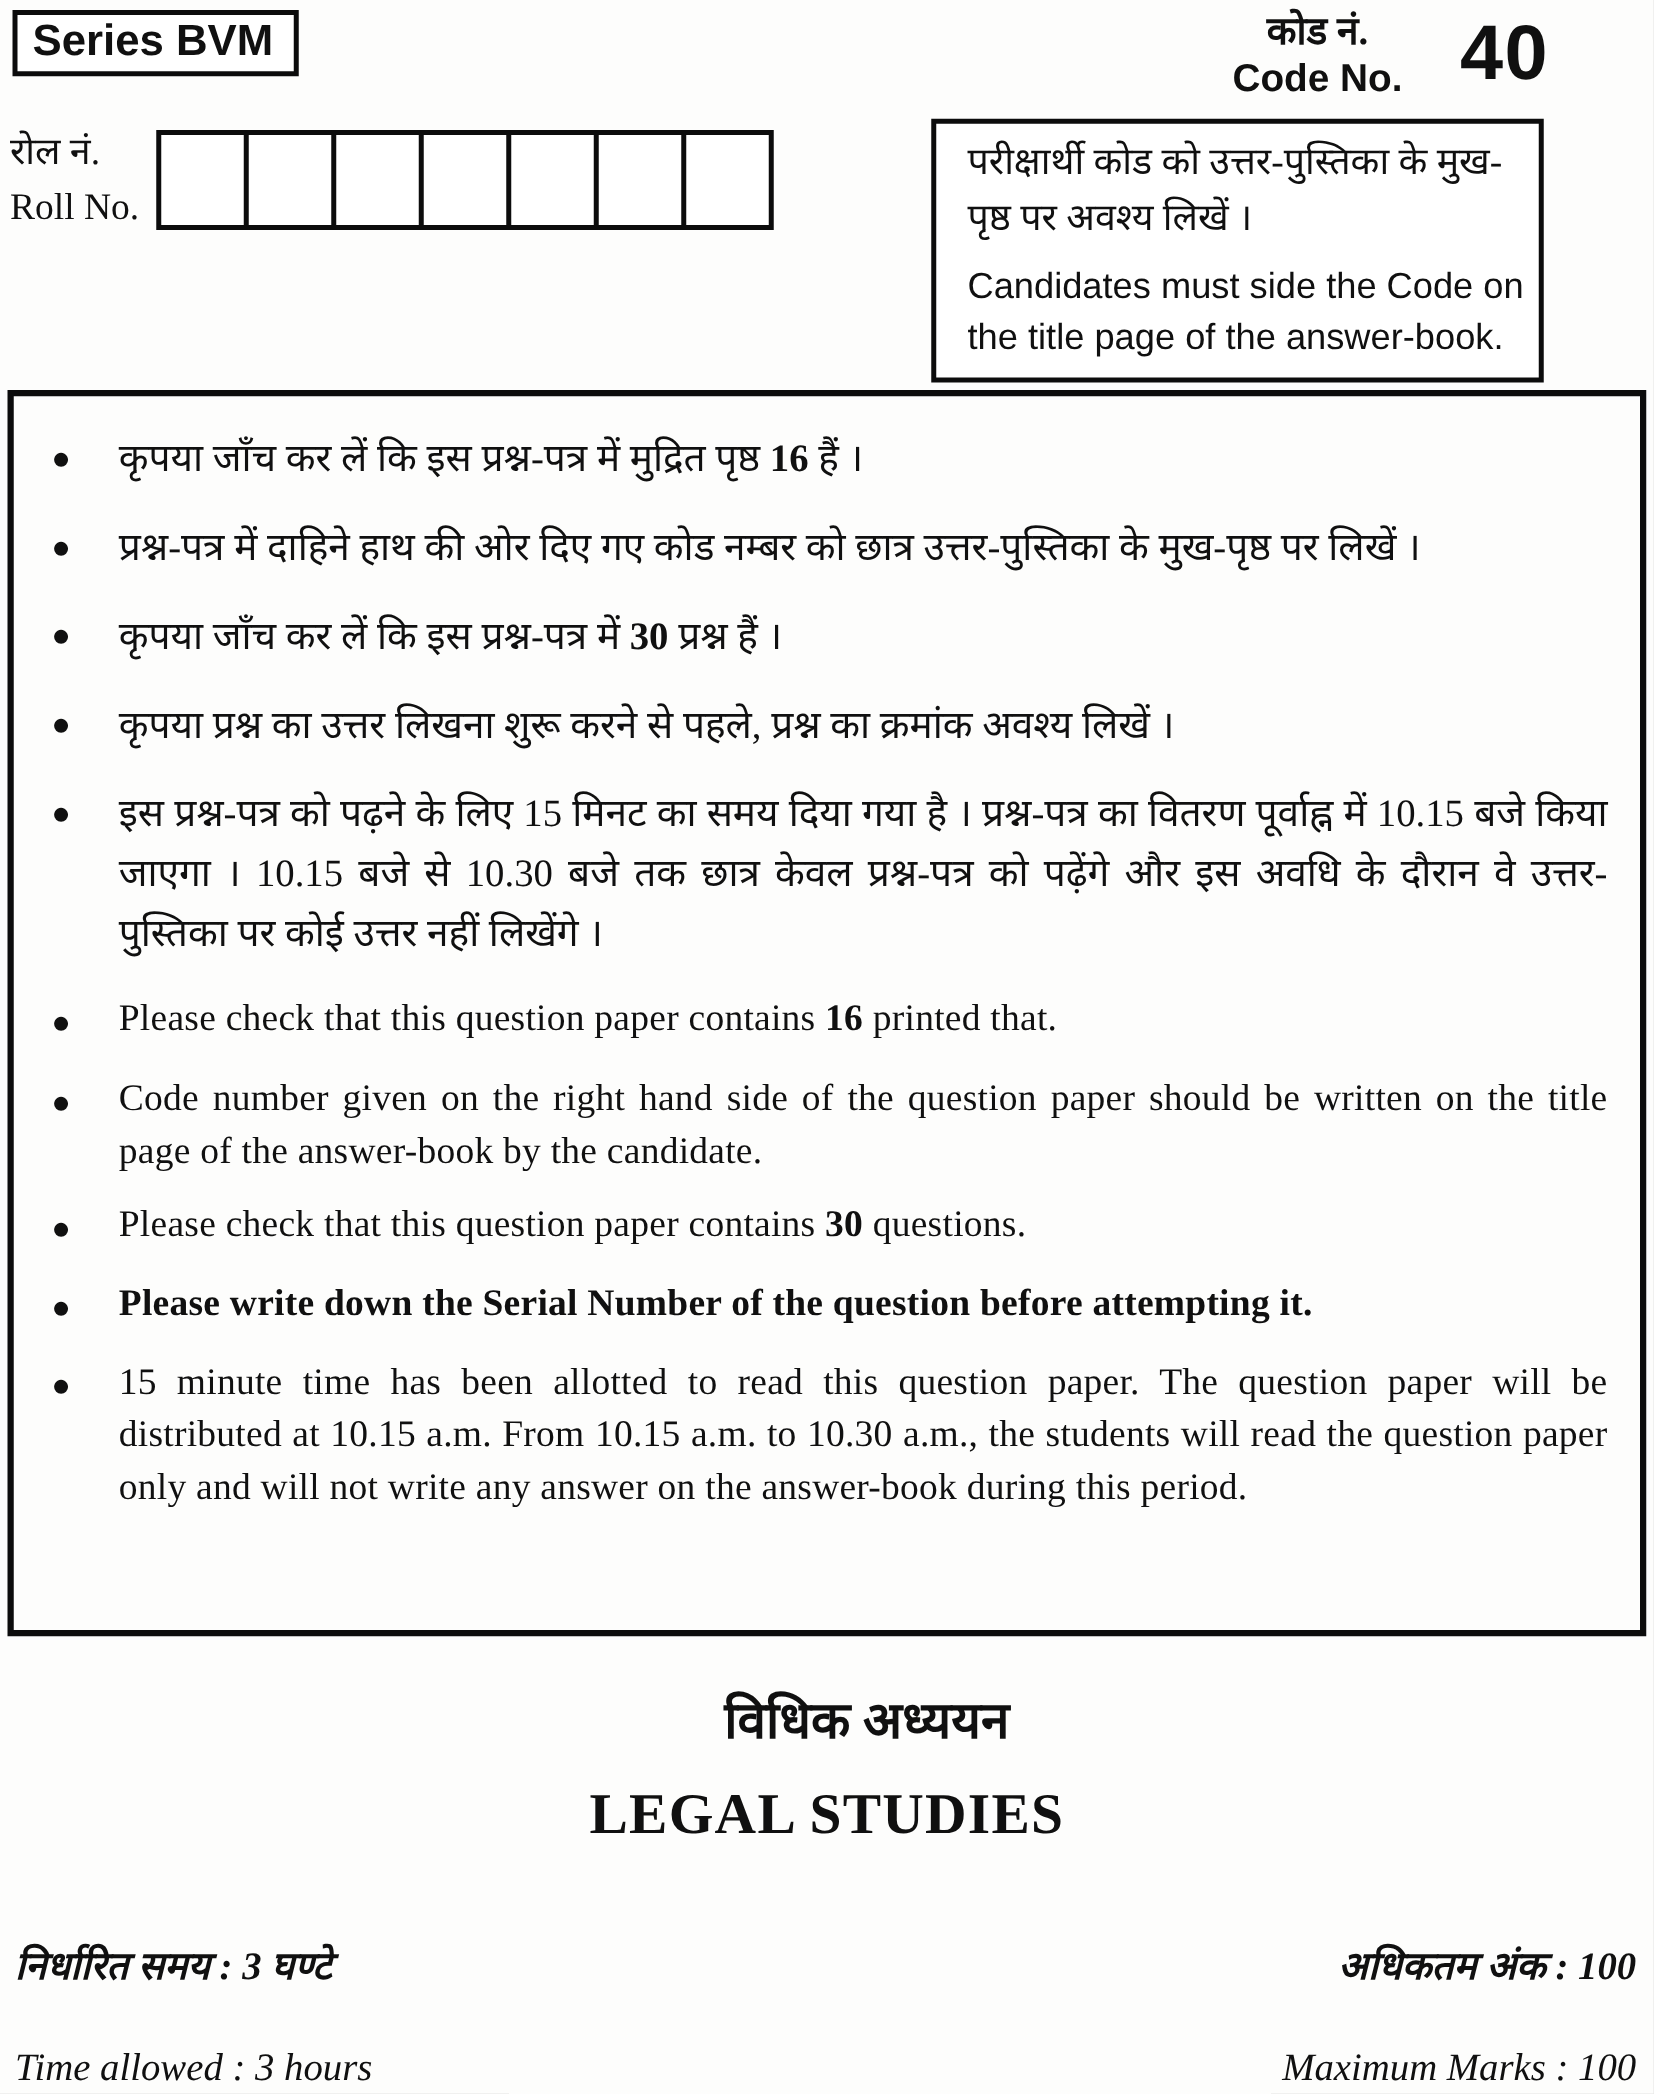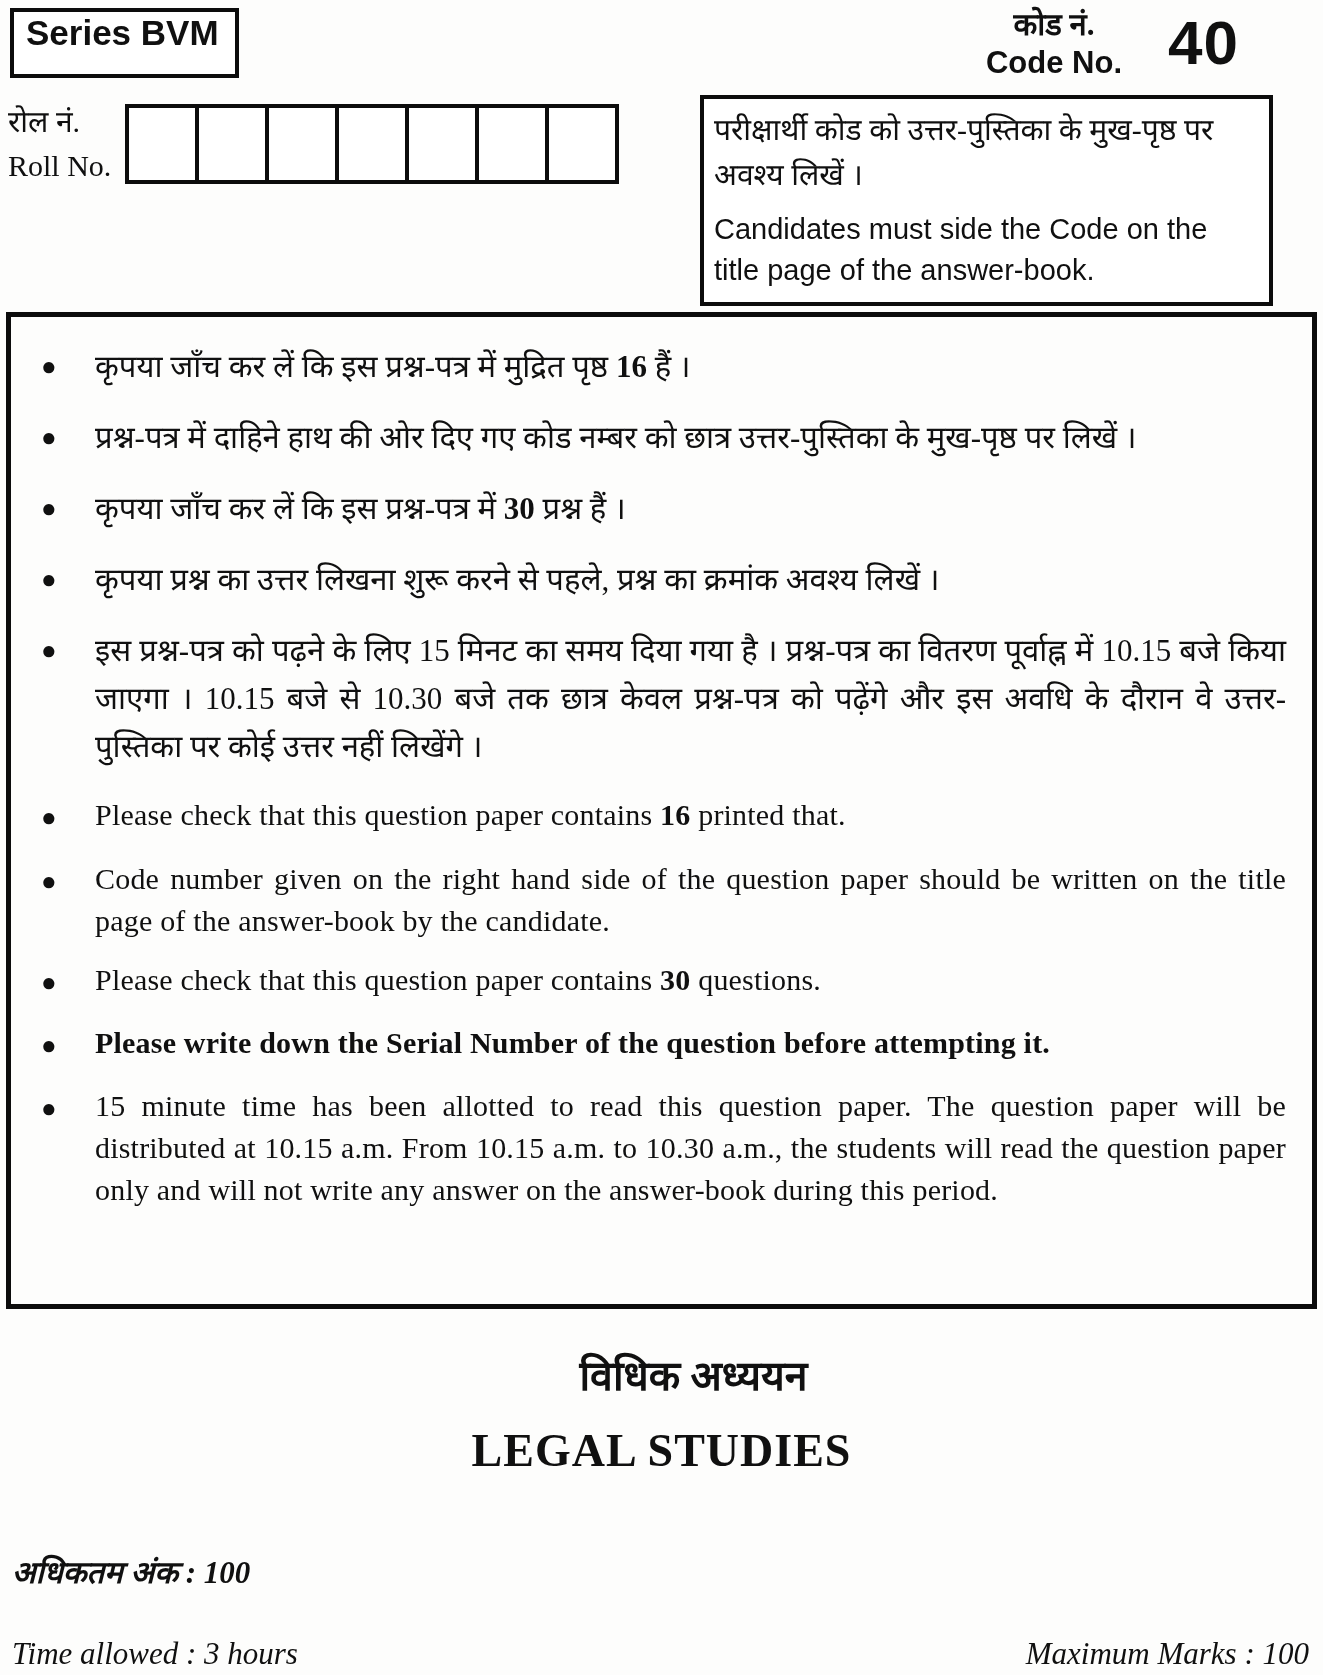--- a/index.html
+++ b/index.html
@@ -10,21 +10,21 @@
     margin:0 auto;
     background:#fdfdfc;
     color:#101010;
     font-family:"Liberation Serif","DejaVu Serif",serif;
     overflow:hidden;
   }
   
   .series-box{
     position:absolute;left:10px;top:8px;
     border:4px solid #0c0c0c;
-    padding:1px 16px 21px 12px;
+    padding:1px 16px 4px 12px;
     font-family:"Liberation Sans","DejaVu Sans",sans-serif;
     font-weight:bold;font-size:35px;line-height:1.15;
     background:#fff;
   }
   .code-area{
     position:absolute;top:6px;right:84px;
     display:flex;align-items:center;gap:46px;
   }
   .code-labels{text-align:center;}
   .code-label-hi{
@@ -41,23 +41,23 @@
   }
   .roll-area{
     position:absolute;left:8px;top:100px;
     display:flex;align-items:center;gap:14px;
   }
   .roll-labels{font-size:30px;line-height:1.45;}
   .roll-cells{display:flex;border:4px solid #0c0c0c;background:#fff;}
   .roll-cell{width:66px;height:72px;border-left:4px solid #0c0c0c;}
   .roll-cell:first-child{border-left:none;}
   .note-box{
-    position:absolute;left:700px;top:95px;width:573px;
+    position:absolute;left:745px;top:95px;width:490px;
     box-sizing:border-box;border:4px solid #0c0c0c;
-    padding:8px 12px 12px 10px;background:#fff;
+    padding:8px 12px 12px 25px;background:#fff;
   }
   .note-hi{font-size:30px;line-height:1.5;}
   .note-en{
     font-family:"Liberation Sans","DejaVu Sans",sans-serif;
     font-size:29px;line-height:1.4;margin-top:12px;
   }
   
   .main-box{
     position:absolute;left:6px;top:312px;width:1311px;height:997px;
     box-sizing:border-box;border:5px solid #0c0c0c;
@@ -170,20 +170,21 @@
           <span class="bullet">●</span>
           <span class="instr-text"><span>15 minute time has been allotted to read this question paper. The question paper will be distributed at 10.15 a.m. From 10.15 a.m. to 10.30 a.m., the students will read the question paper only and will not write any answer on the answer-book during this period.</span></span>
         </div>
       </div>
   </div>
 
   <div class="title-hi">विधिक अध्ययन</div>
   <div class="title-en">LEGAL STUDIES</div>
 
   <div class="footer-row hi">
+    <div>निर्धारित समय : 3 घण्टे</div>
     <div>अधिकतम अंक : 100</div>
   </div>
   <div class="footer-row en">
     <div>Time allowed : 3 hours</div>
     <div>Maximum Marks : 100</div>
   </div>
 
 </div>
 
 </body></html>

